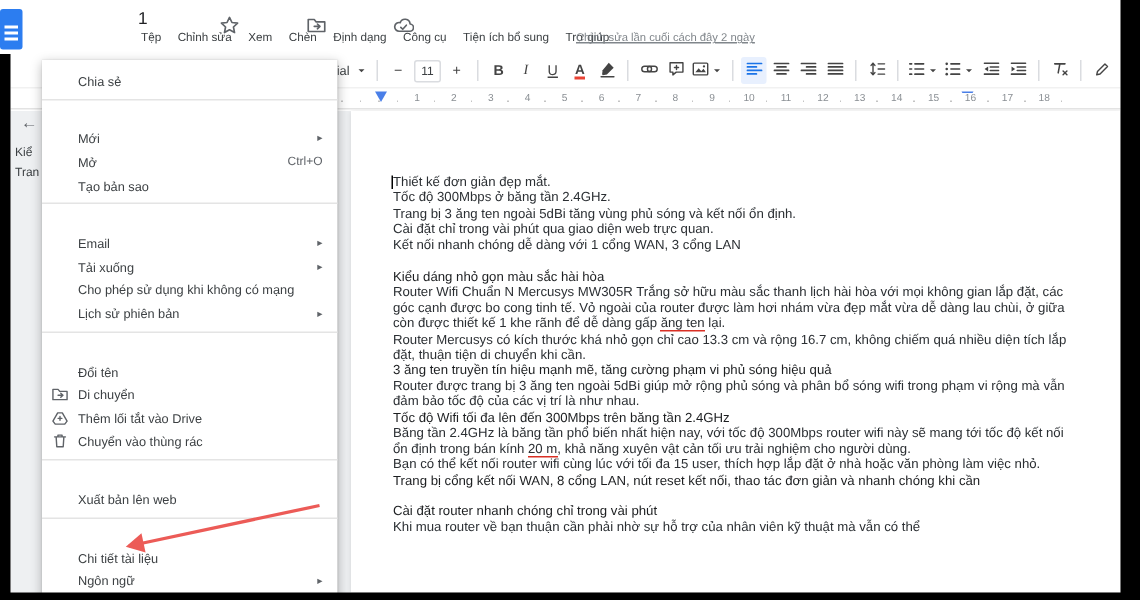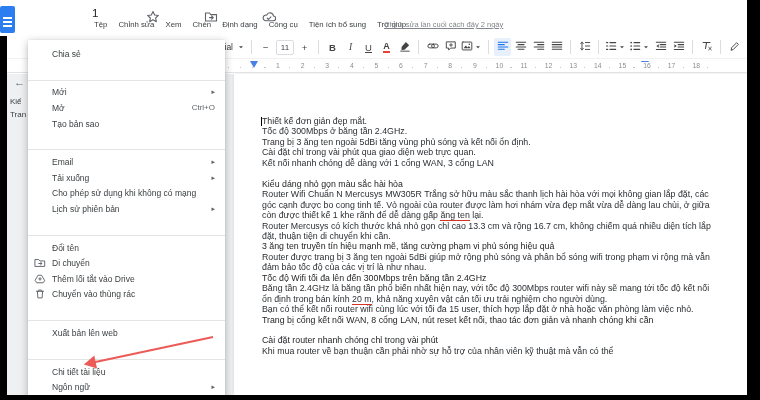--- a/index.html
+++ b/index.html
@@ -65,21 +65,21 @@
   
   .outline-back{ position:absolute; left:14px; top:76px; font-size:11px; color:#5f6368; z-index:1; }
   .outline-item{ position:absolute; left:10px; width:19px; overflow:hidden; white-space:nowrap;
     font-size:8px; color:#3c4043; z-index:1; }
 
   
   .fmenu{ position:absolute; left:28px; top:40px; width:197px; background:#fff; z-index:10;
     border-radius:0 0 6px 6px; box-shadow:0 2px 8px rgba(0,0,0,.28), 0 0 1px rgba(0,0,0,.2);
     padding:5px 0 6px 0; }
   .fm-sec{ padding:1px 0; }
-  .fm-sec + .fm-sec{ border-top:1px solid #e4e4e4; margin-top:17px; padding-top:4px;text-align:center; }
+  .fm-sec + .fm-sec{ border-top:1px solid #e4e4e4; margin-top:3px; padding-top:18px;text-align:center; }
   .fm-item{ display:flex; align-items:center; height:15.6px; padding:0 10px 0 24px;
     font-size:8.5px; color:#3c4043; position:relative; cursor:default; }
   .fm-item.hl{ background:#fef9c3; }
   .fm-ic{ position:absolute; left:6px; top:50%; transform:translateY(-50%); width:12px; height:12px; color:#5f6368; display:flex; }
   .fm-short{ margin-left:auto; color:#5f6368; font-size:8px; }
   .fm-sub{ margin-left:auto; color:#5f6368; font-size:7px; }
 
   .arrow-svg{ position:absolute; left:0; top:0; width:760px; height:400px; z-index:20; pointer-events:none; }
 </style>
 </head>

